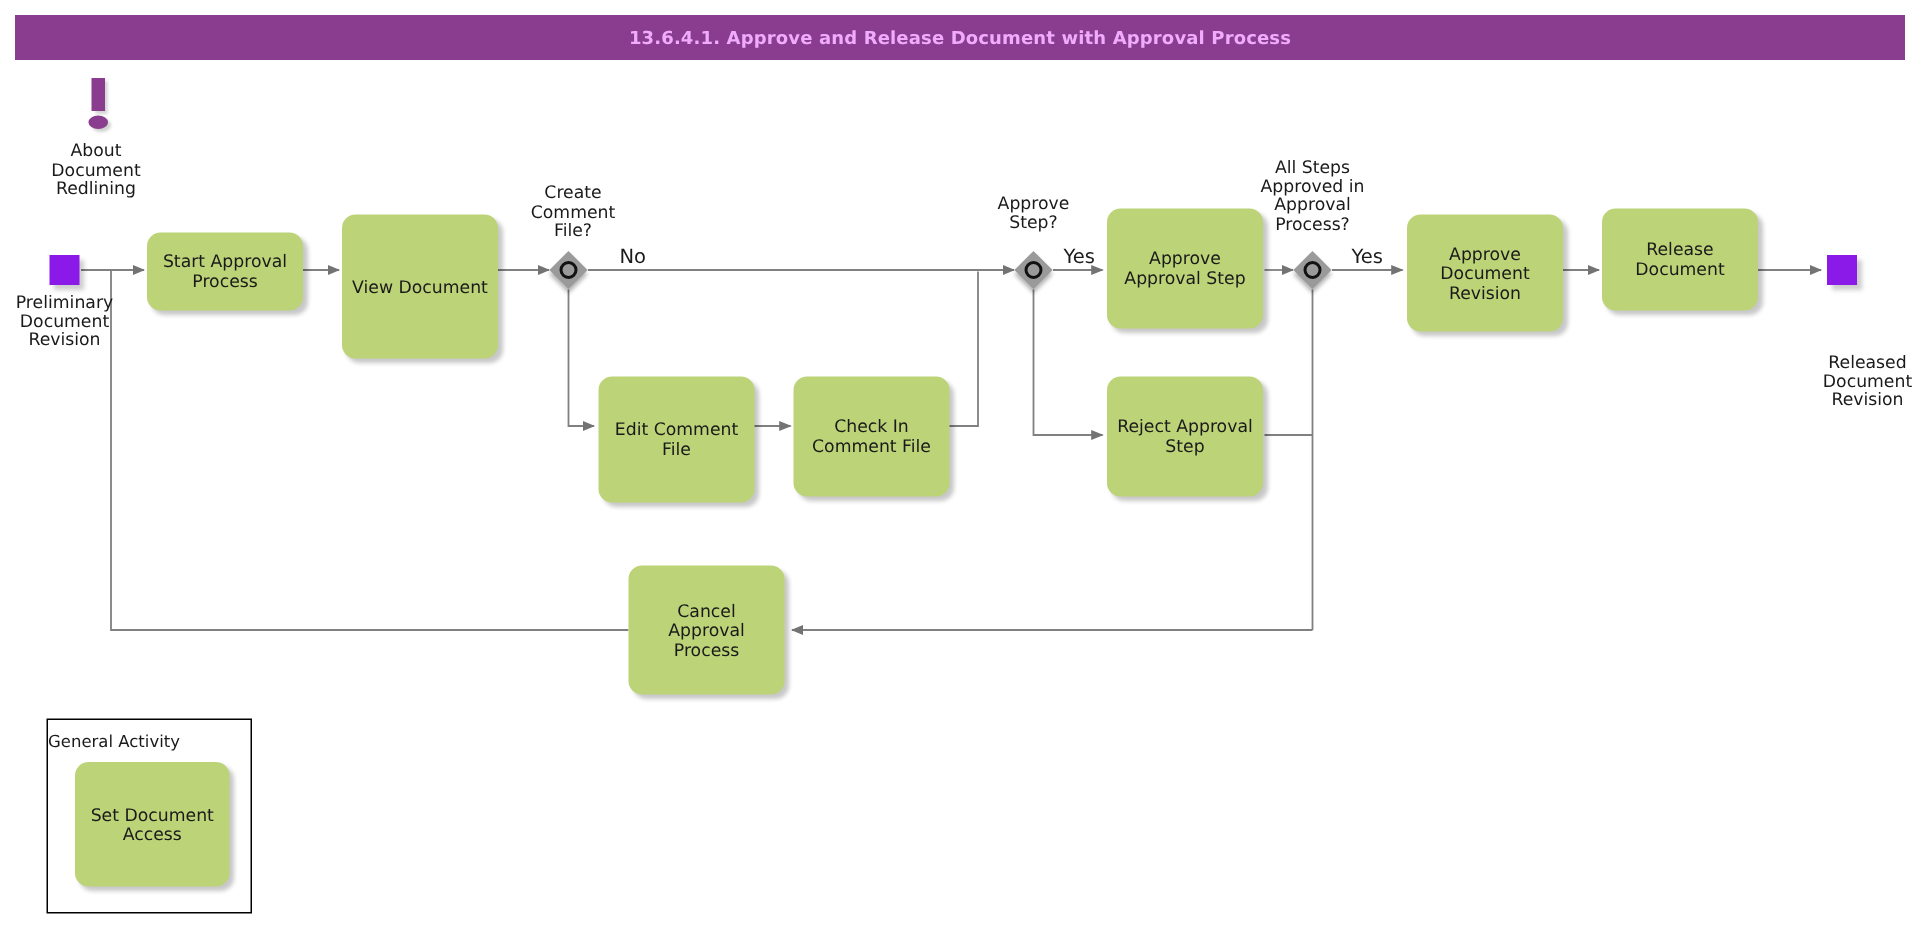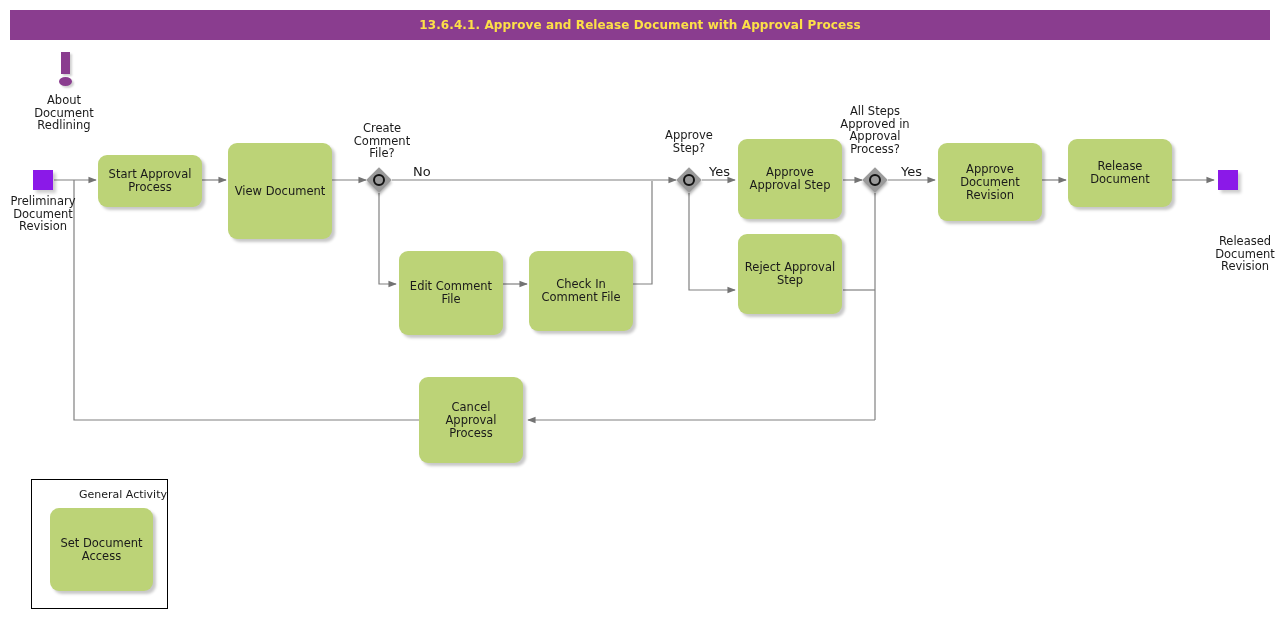--- a/index.html
+++ b/index.html
@@ -20,21 +20,21 @@
     width: 1280px;
     height: 620px;
   }
   .titlebar {
     position: absolute;
     left: 10px;
     top: 10px;
     width: 1260px;
     height: 30px;
     background: #8a3d8f;
-    color: #fde047;
+    color: #f0abfc;
     font-size: 12px;
     font-weight: bold;
     display: flex;
     align-items: center;
     justify-content: center;
     letter-spacing: 0.1px;
   }
   
   .task {
     position: absolute;
@@ -127,21 +127,21 @@
   
   .legendbox {
     position: absolute;
     border: 1px solid #000000;
     background: #ffffff;
     box-sizing: border-box;
   }
   .legendtitle {
     position: absolute;
     width: 100%;
-    text-align: right;
+    text-align: left;
     font-size: 11px;
     color: #1a1a1a;
   }
 </style>
 </head>
 <body>
 
 <svg id="canvas" viewBox="0 0 1280 620" xmlns="http://www.w3.org/2000/svg">
   <defs>
     <marker id="arrow" viewBox="0 0 10 10" refX="9" refY="5" markerWidth="7" markerHeight="7" orient="auto-start-reverse">
@@ -215,21 +215,21 @@
 
 <div class="task" style="left:399px; top:251px; width:104px; height:84px;">Edit Comment
 File</div>
 
 <div class="task" style="left:529px; top:251px; width:104px; height:80px;">Check In
 Comment File</div>
 
 <div class="task" style="left:738px; top:139px; width:104px; height:80px;">Approve
 Approval Step</div>
 
-<div class="task" style="left:738px; top:234px; width:104px; height:80px;">Reject Approval
+<div class="task" style="left:738px; top:251px; width:104px; height:80px;">Reject Approval
 Step</div>
 
 <div class="task" style="left:938px; top:143px; width:104px; height:78px;">Approve
 Document
 Revision</div>
 
 <div class="task" style="left:1068px; top:139px; width:104px; height:68px;">Release
 Document</div>
 
 <div class="task" style="left:419px; top:377px; width:104px; height:86px;">Cancel Approval

